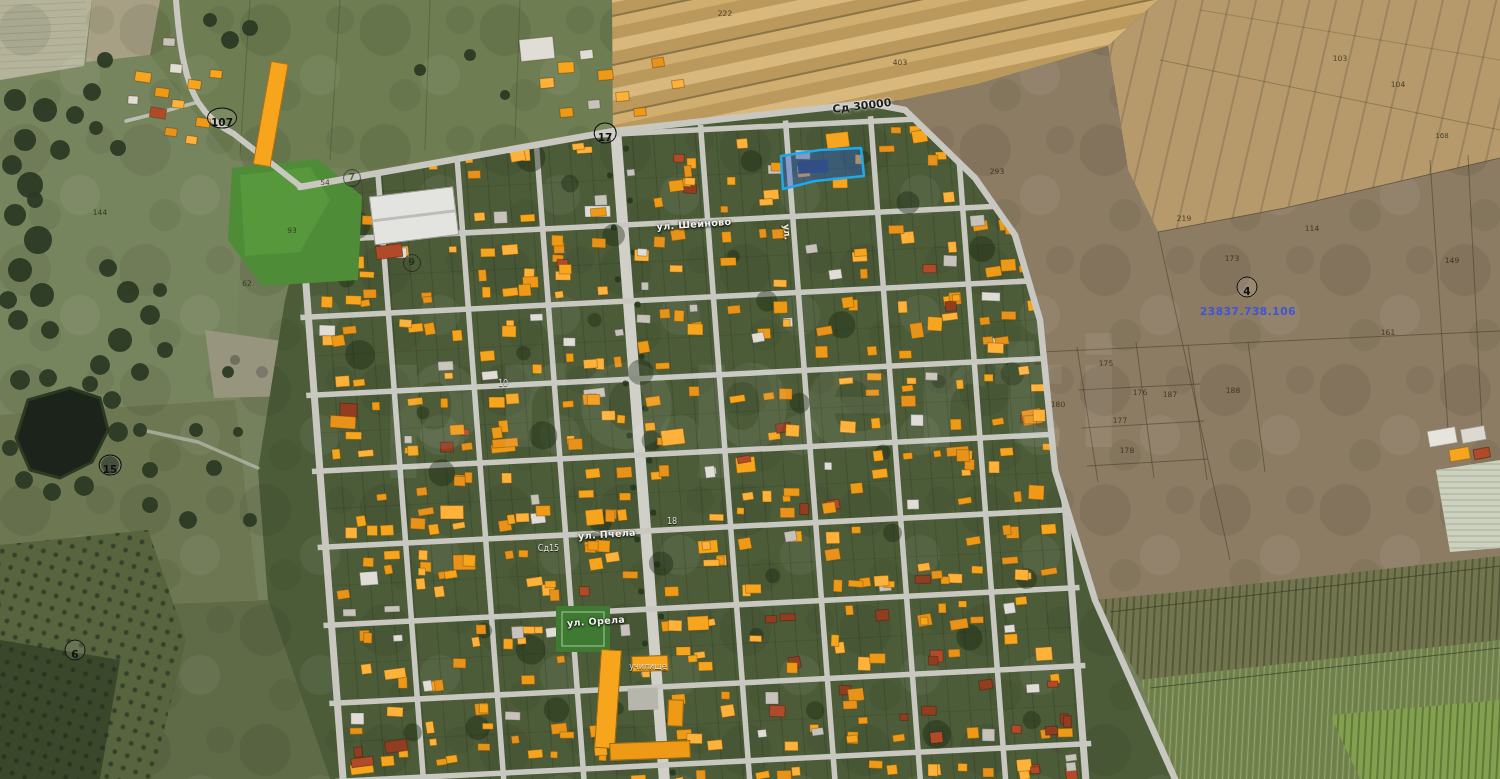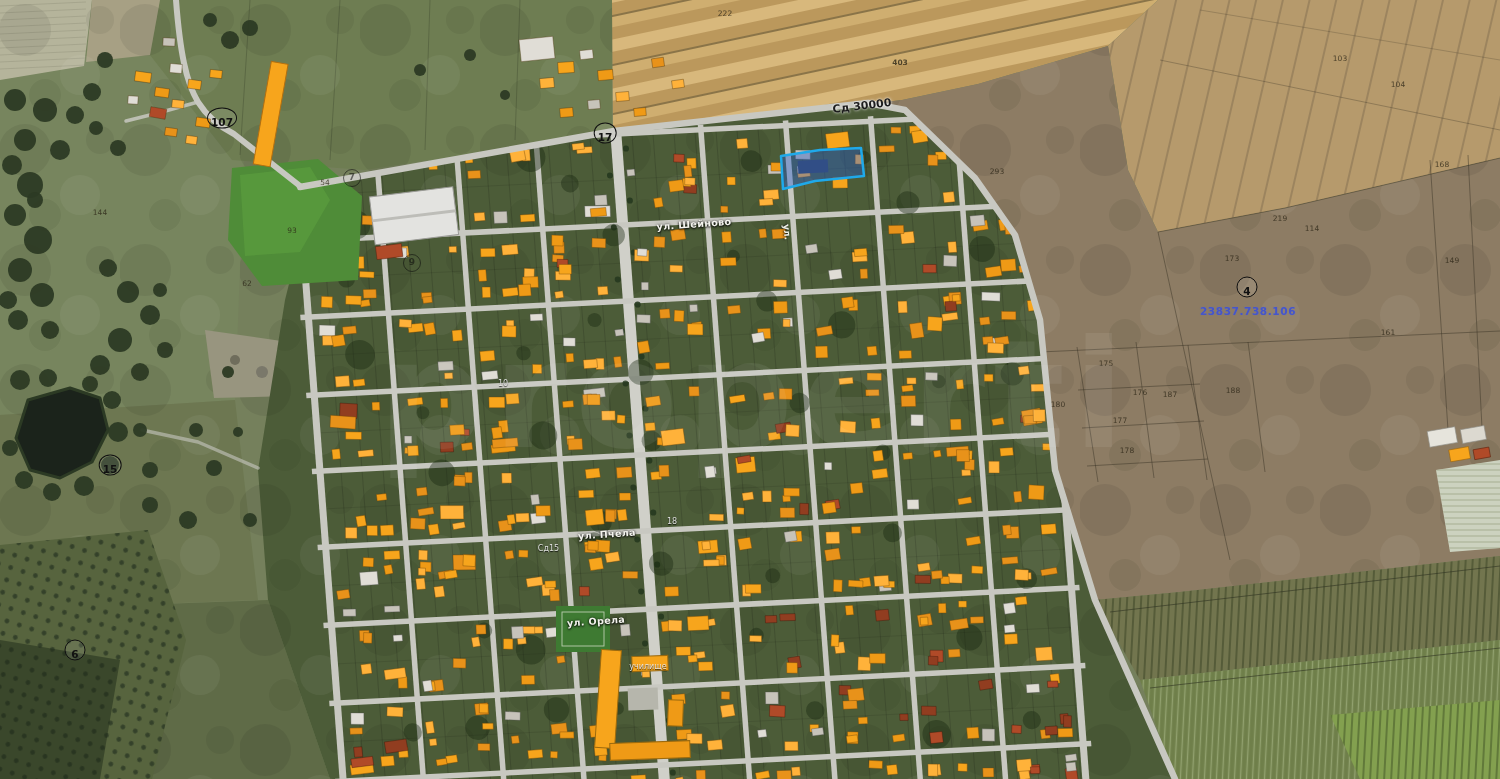--- a/index.html
+++ b/index.html
@@ -967,35 +967,35 @@
       <div class="lbl cad-id" style="left: 1248px; top: 311px; transform: translate(-50%, -50%) rotate(0deg);">23837.738.106</div>
       <div class="lbl street" style="left: 694px; top: 224px; transform: translate(-50%, -50%) rotate(-4deg);">ул. Шейново</div>
       <div class="lbl street" style="left: 607px; top: 534px; transform: translate(-50%, -50%) rotate(-4deg);">ул. Пчела</div>
       <div class="lbl street" style="left: 596px; top: 621px; transform: translate(-50%, -50%) rotate(-4deg);">ул. Орела</div>
       <div class="lbl street-v" style="left: 787px; top: 232px; transform: translate(-50%, -50%) rotate(84deg);">ул.</div>
       <div class="lbl tiny-light" style="left: 672px; top: 521px; transform: translate(-50%, -50%) rotate(0deg);">18</div>
       <div class="lbl tiny-light" style="left: 503px; top: 383px; transform: translate(-50%, -50%) rotate(0deg);">10</div>
       <div class="lbl tiny-light" style="left: 531px; top: 548px; transform: translate(-50%, -50%) rotate(0deg); padding-left: 35px;">Сд15</div>
       <div class="lbl tiny-light" style="left: 648px; top: 666px; transform: translate(-50%, -50%) rotate(0deg); text-align: center;">училище</div>
       <div class="lbl faint-num" style="left: 725px; top: 13px; transform: translate(-50%, -50%) rotate(0deg);">222</div>
-      <div class="lbl faint-num" style="left: 900px; top: 62px; transform: translate(-50%, -50%) rotate(0deg); font-weight: bold;">403</div>
+      <div class="lbl faint-num" style="left: 900px; top: 62px; transform: translate(-50%, -50%) rotate(0deg);">403</div>
       <div class="lbl faint-num" style="left: 997px; top: 171px; transform: translate(-50%, -50%) rotate(0deg);">293</div>
-      <div class="lbl faint-num" style="left: 1280px; top: 218px; transform: translate(-50%, -50%) rotate(0deg);">219</div>
+      <div class="lbl faint-num" style="left: 1184px; top: 218px; transform: translate(-50%, -50%) rotate(0deg);">219</div>
       <div class="lbl faint-num" style="left: 1312px; top: 228px; transform: translate(-50%, -50%) rotate(0deg);">114</div>
       <div class="lbl faint-num" style="left: 1232px; top: 258px; transform: translate(-50%, -50%) rotate(0deg);">173</div>
       <div class="lbl faint-num" style="left: 1106px; top: 363px; transform: translate(-50%, -50%) rotate(0deg);">175</div>
       <div class="lbl faint-num" style="left: 1112px; top: 392px; transform: translate(-50%, -50%) rotate(0deg); margin-left: 28px;">176</div>
       <div class="lbl faint-num" style="left: 1120px; top: 420px; transform: translate(-50%, -50%) rotate(0deg);">177</div>
       <div class="lbl faint-num" style="left: 1127px; top: 450px; transform: translate(-50%, -50%) rotate(0deg);">178</div>
       <div class="lbl faint-num" style="left: 1170px; top: 394px; transform: translate(-50%, -50%) rotate(0deg); text-align: center;">187</div>
       <div class="lbl faint-num" style="left: 1233px; top: 390px; transform: translate(-50%, -50%) rotate(0deg);">188</div>
       <div class="lbl faint-num" style="left: 1058px; top: 404px; transform: translate(-50%, -50%) rotate(0deg);">180</div>
       <div class="lbl faint-num" style="left: 1388px; top: 332px; transform: translate(-50%, -50%) rotate(0deg);">161</div>
       <div class="lbl faint-num" style="left: 1452px; top: 260px; transform: translate(-50%, -50%) rotate(0deg);">149</div>
-      <div class="lbl faint-num" style="left: 1442px; top: 164px; transform: translate(-50%, -50%) rotate(0deg);">168</div>
+      <div class="lbl faint-num" style="left: 1442px; top: 136px; transform: translate(-50%, -50%) rotate(0deg); font-family: Liberation Mono, monospace;">168</div>
       <div class="lbl faint-num" style="left: 1398px; top: 84px; transform: translate(-50%, -50%) rotate(0deg);">104</div>
       <div class="lbl faint-num" style="left: 1340px; top: 58px; transform: translate(-50%, -50%) rotate(0deg);">103</div>
       <div class="lbl faint-num" style="left: 100px; top: 212px; transform: translate(-50%, -50%) rotate(0deg);">144</div>
       <div class="lbl faint-num" style="left: 247px; top: 283px; transform: translate(-50%, -50%) rotate(0deg);">62</div>
       <div class="lbl faint-num" style="left: 292px; top: 230px; transform: translate(-50%, -50%) rotate(0deg);">93</div>
       <div class="lbl faint-num" style="left: 325px; top: 182px; transform: translate(-50%, -50%) rotate(0deg);">54</div>
       <div class="lbl watermark" style="left: 755px; top: 395px; transform: translate(-50%, -50%) rotate(0deg);">properti</div>
     </div>
 </div>
 

